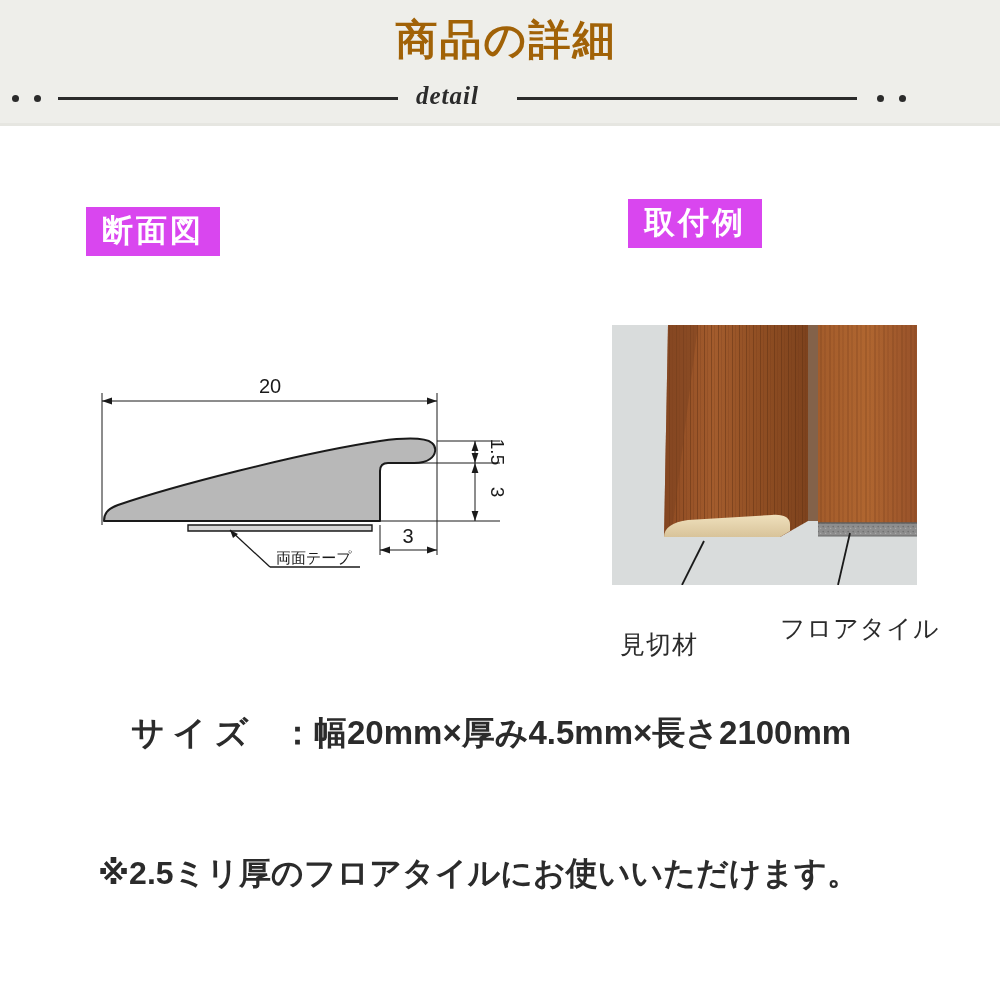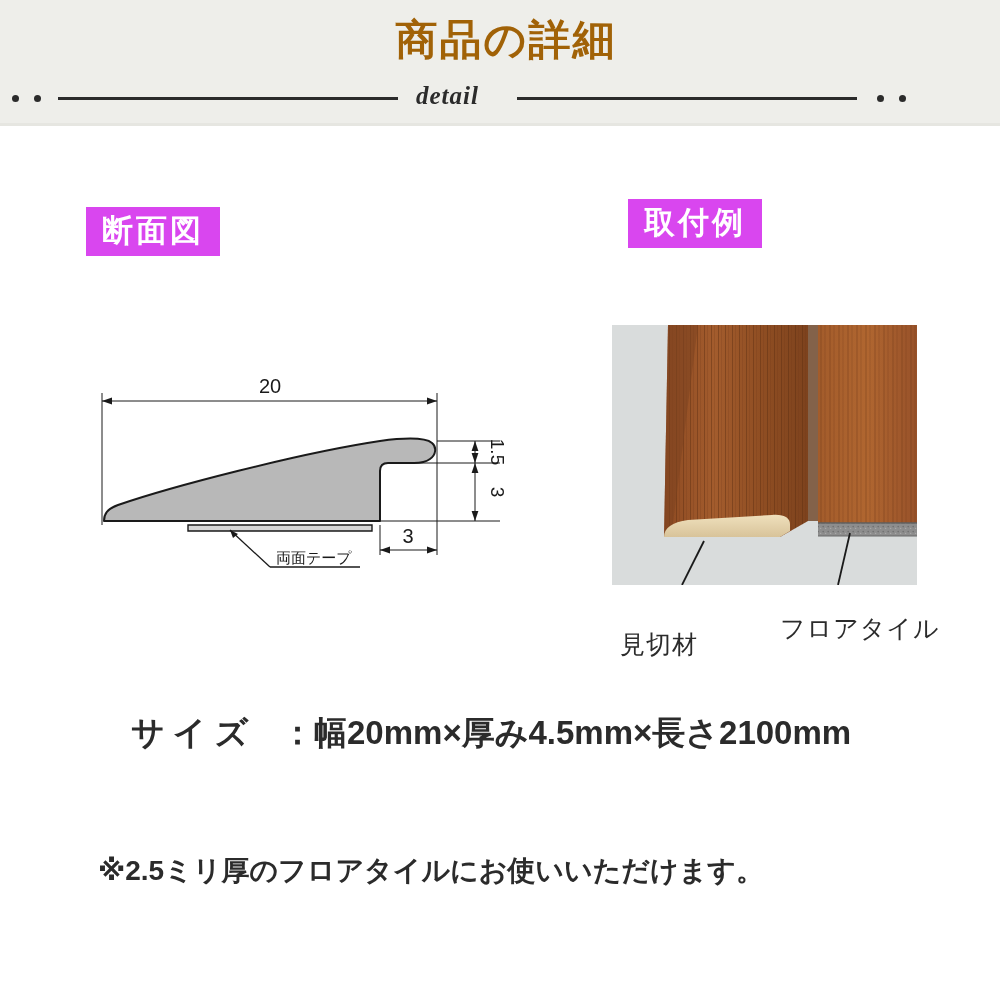--- a/index.html
+++ b/index.html
@@ -140,21 +140,21 @@
     white-space: nowrap;
   }
   .spec-label {
     display: inline-block;
     min-width: 150px;
     letter-spacing: 8px;
   }
   .note-line {
     position: absolute;
     left: 98px; top: 852px;
-    font-size: 28px;
+    font-size: 32px;
     font-weight: bold;
     color: #2b2b2b;
     white-space: nowrap;
   }
 </style>
 </head>
 <body>
 
 <div class="header">
   <div class="header-title">商品の詳細</div>

